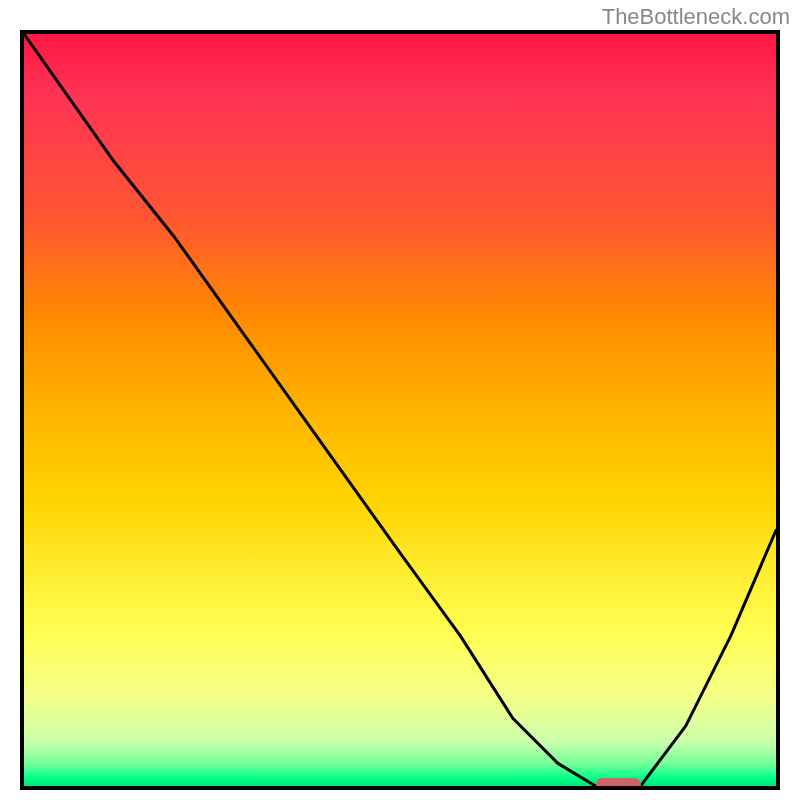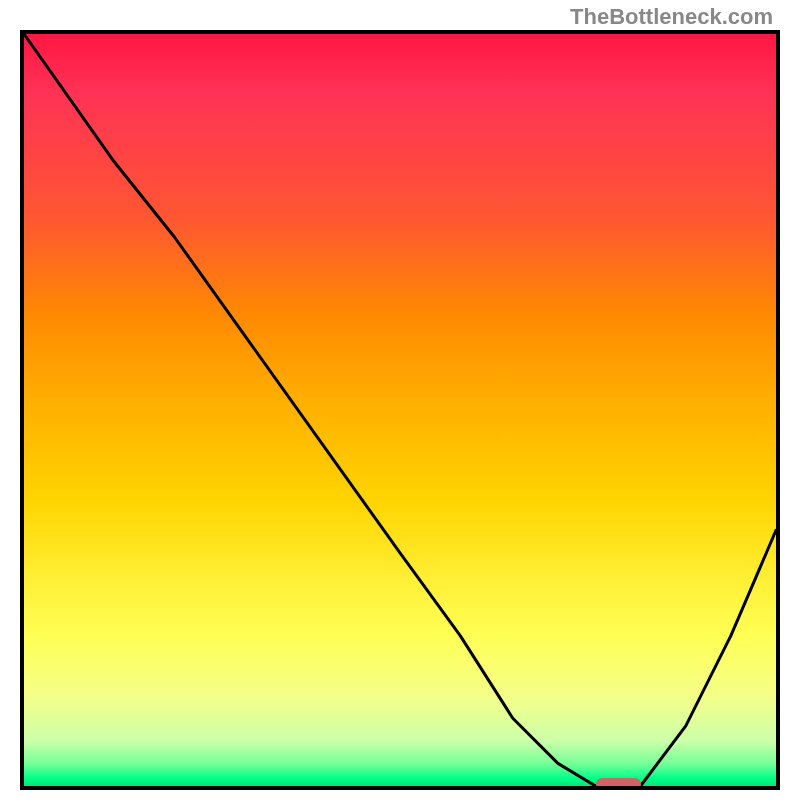--- a/index.html
+++ b/index.html
@@ -13,24 +13,24 @@
     font-family: Arial, sans-serif;
   }
   .container {
     position: relative;
     width: 800px;
     height: 800px;
   }
   .watermark {
     position: absolute;
     top: 4px;
-    right: 27px;
+    right: 10px;
     color: #888888;
     font-size: 22px;
-    font-weight: bold;
+    font-weight: normal;
     z-index: 10;
   }
   .plot-area {
     position: absolute;
     top: 30px;
     left: 20px;
     width: 760px;
     height: 760px;
     border: 4px solid #000000;
     box-sizing: border-box;

